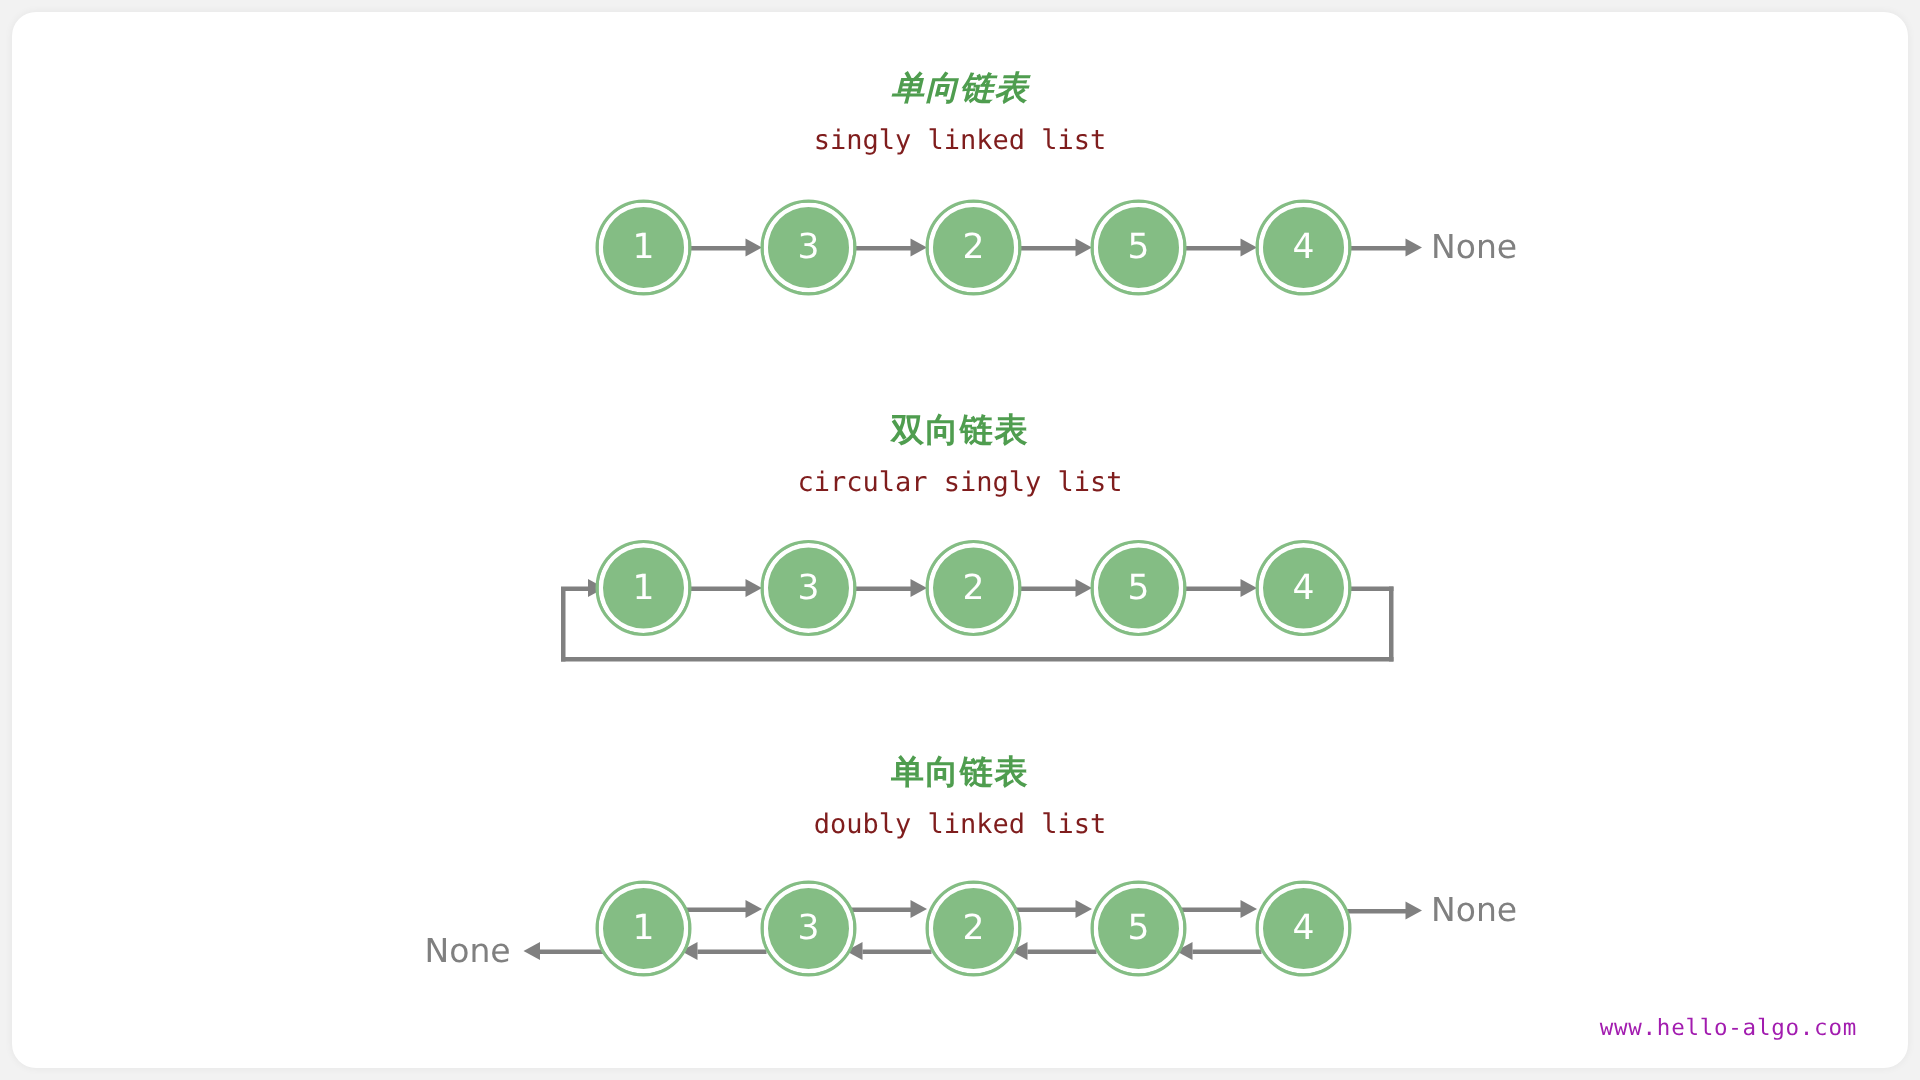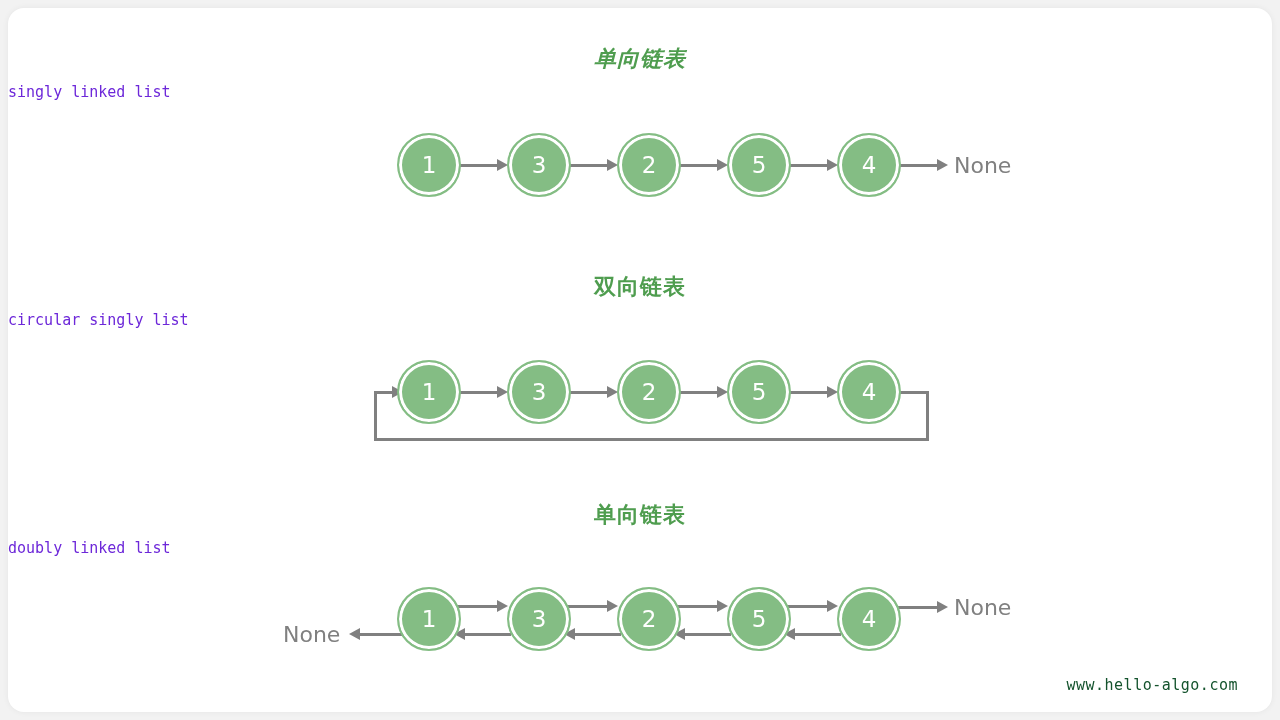--- a/index.html
+++ b/index.html
@@ -40,22 +40,23 @@
     color: #4f9d4f;
     font-weight: bold;
     font-size: 22px;
     letter-spacing: 1px;
     font-family: "Liberation Sans", sans-serif;
     white-space: nowrap;
   }
   .subtitle {
     position: absolute;
     width: 100%;
-    color: #6d28d9;
-    font-size: 15px;
+    text-align: center;
+    color: #7f1d1d;
+    font-size: 18px;
     font-family: "DejaVu Sans Mono", monospace;
     white-space: nowrap;
   }
 
   
   .node {
     position: absolute;
     width: 64px;
     height: 64px;
     border-radius: 50%;
@@ -118,21 +119,21 @@
     color: #808080;
     font-size: 22px;
     font-family: "DejaVu Sans", sans-serif;
     white-space: nowrap;
   }
 
   #watermark {
     position: absolute;
     right: 34px;
     bottom: 18px;
-    color: #14532d;
+    color: #a21caf;
     font-size: 15px;
     letter-spacing: 0.5px;
     font-family: "DejaVu Sans Mono", monospace;
     margin-top: 44px;
   }
 </style>
 </head>
 <body>
 
 <div id="canvas">

